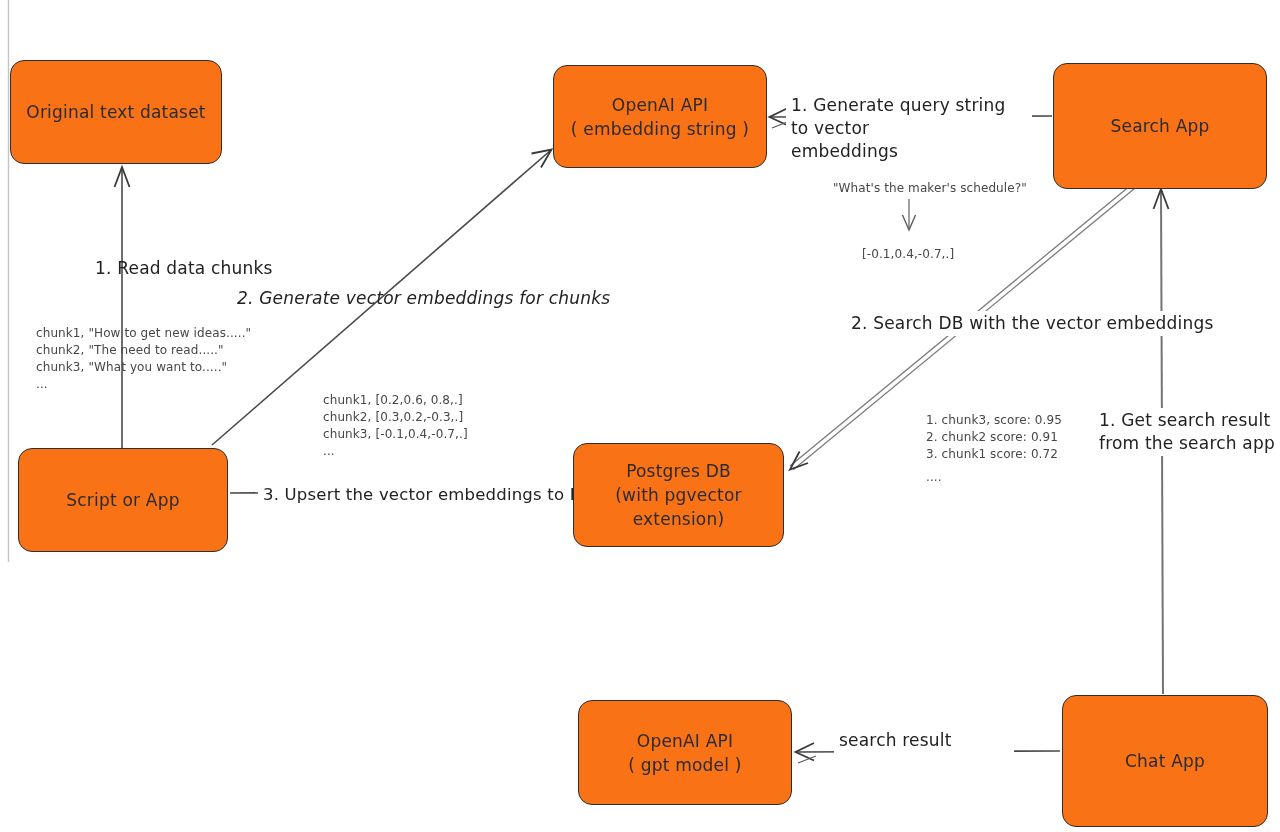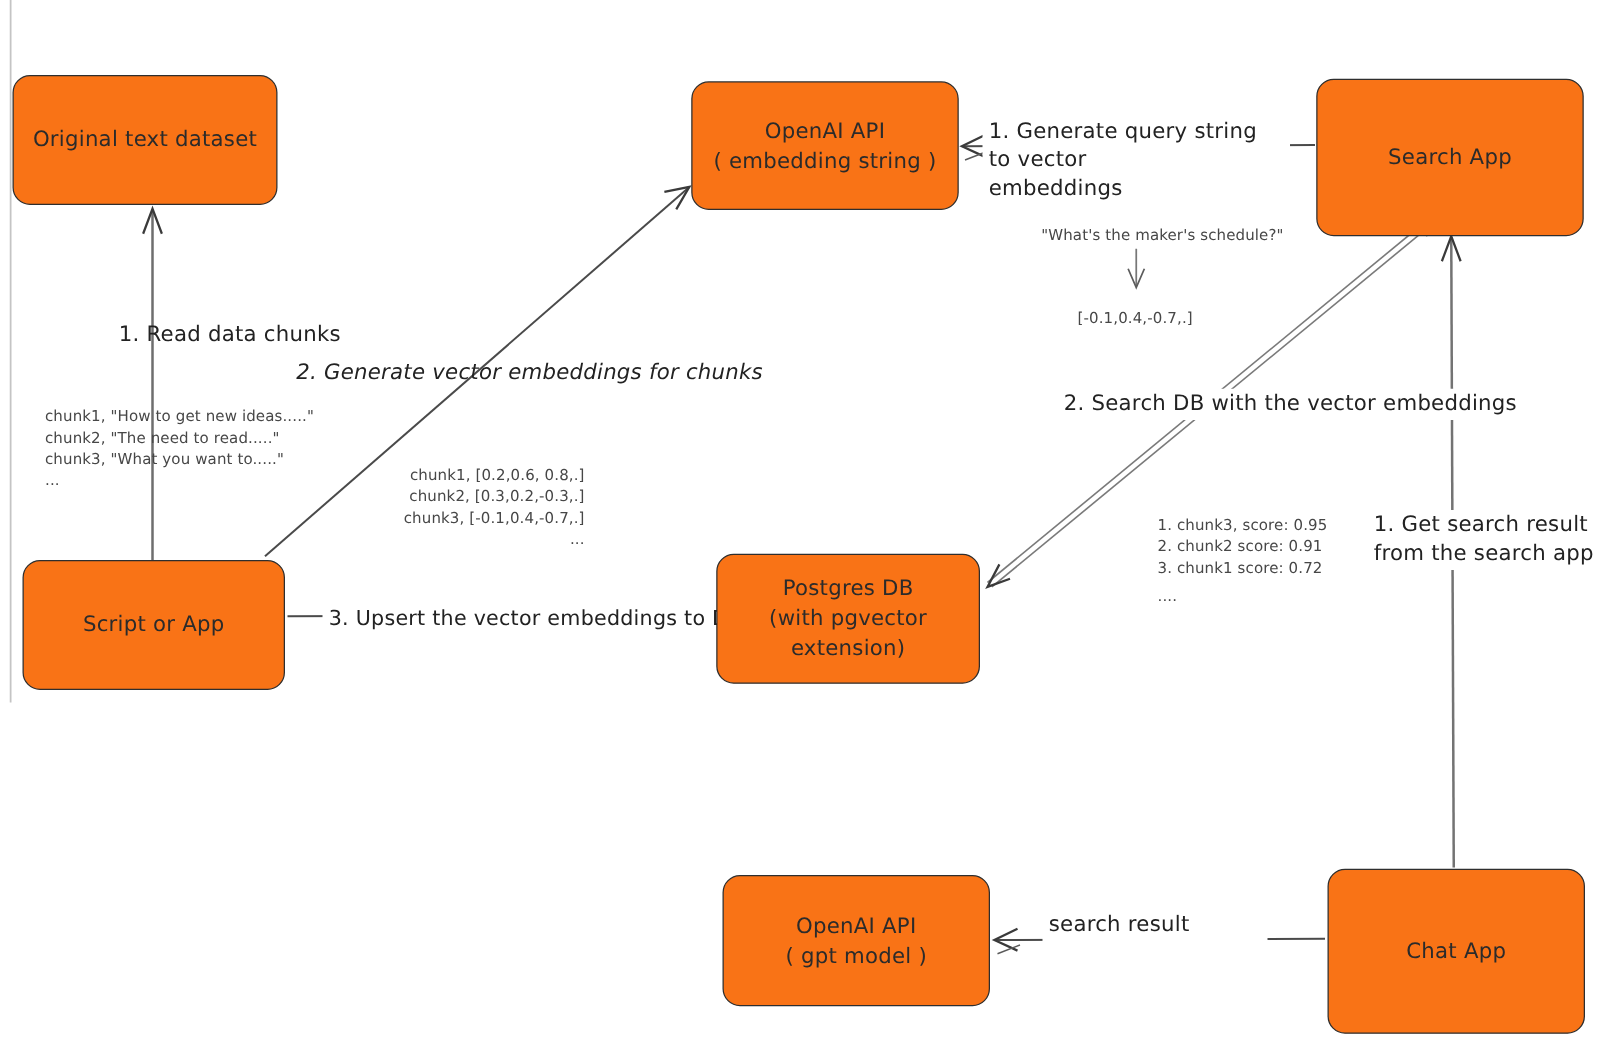--- a/index.html
+++ b/index.html
@@ -164,21 +164,21 @@
     <div>search result</div>
   </div>
 
   <div class="anno" style="left:36px; top:325px;">
     <div>chunk1, "How to get new ideas....."</div>
     <div>chunk2, "The need to read....."</div>
     <div>chunk3, "What you want to....."</div>
     <div>...</div>
   </div>
 
-  <div class="anno" style="left:323px; top:372px;text-align:right;">
+  <div class="anno" style="left:323px; top:392px;">
     <div>chunk1, [0.2,0.6, 0.8,.]</div>
     <div>chunk2, [0.3,0.2,-0.3,.]</div>
     <div>chunk3, [-0.1,0.4,-0.7,.]</div>
     <div>...</div>
   </div>
 
   <div class="anno" style="left:833px; top:180px;">"What's the maker's schedule?"</div>
 
   <div class="anno" style="left:862px; top:246px;">[-0.1,0.4,-0.7,.]</div>
 

